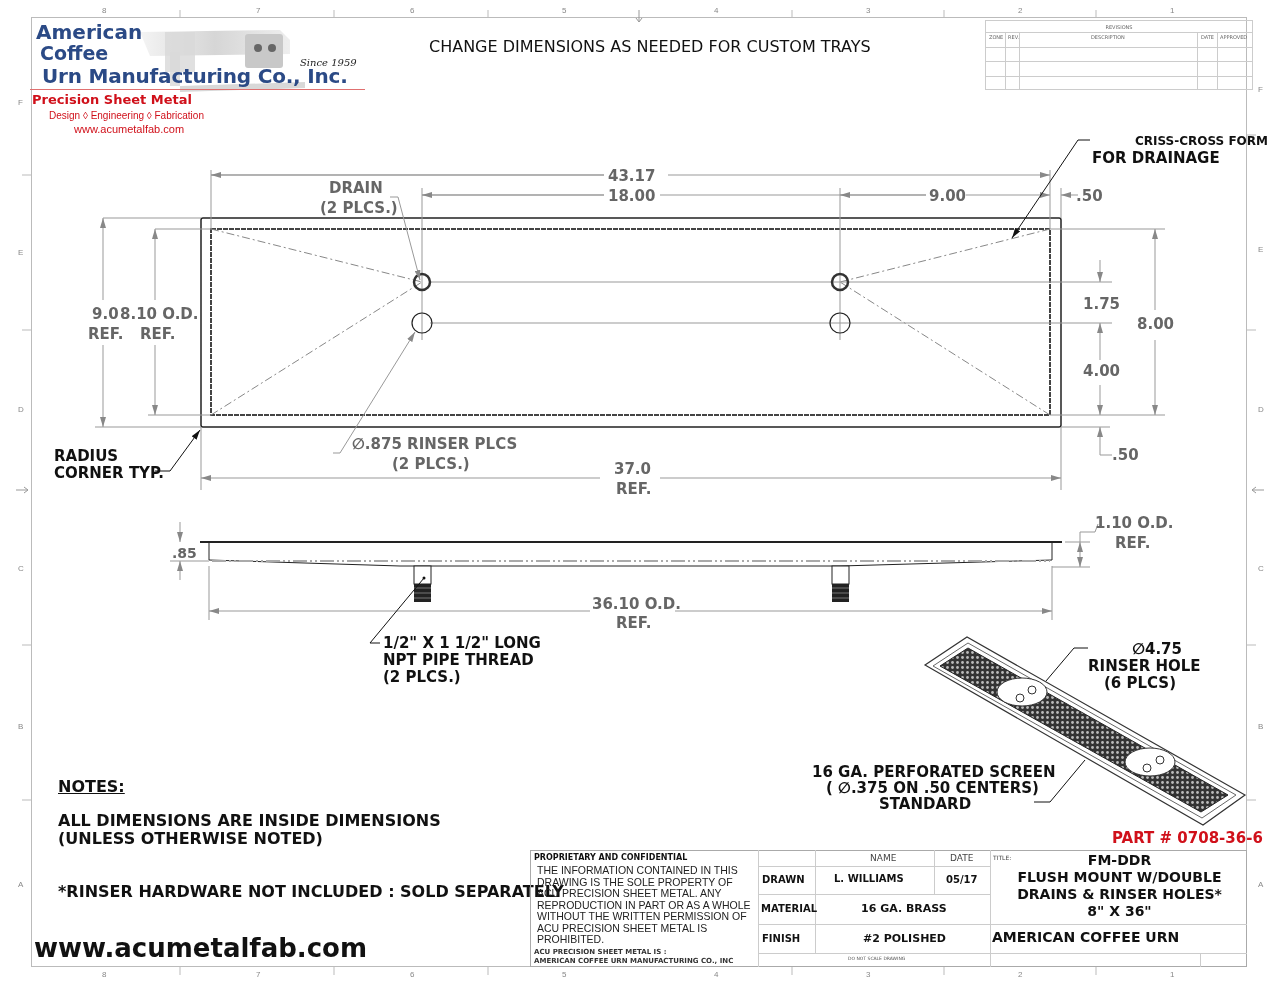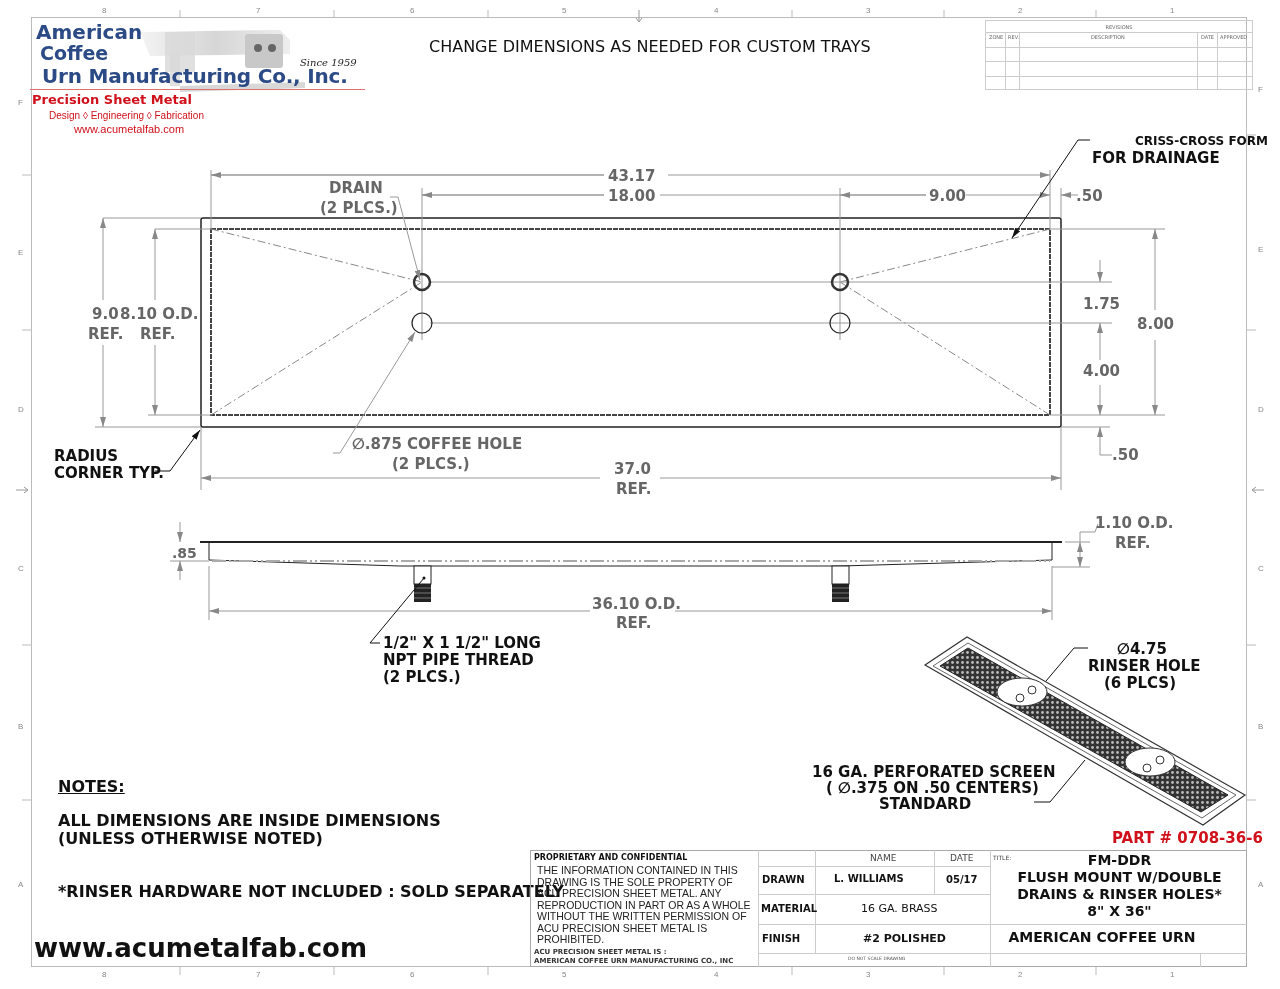--- a/index.html
+++ b/index.html
@@ -272,37 +272,37 @@
 <div class="note" style="left:1135px;top:133px;font-size:12px">CRISS-CROSS FORM</div>
 <div class="note" style="left:1092px;top:150px;font-size:15px">FOR DRAINAGE</div>
 <div class="dimtxt" style="left:1083px;top:294px">1.75</div>
 <div class="dimtxt" style="left:1083px;top:361px">4.00</div>
 <div class="dimtxt" style="left:1137px;top:314px">8.00</div>
 <div class="dimtxt" style="left:1112px;top:445px">.50</div>
 <div class="dimtxt" style="left:92px;top:304px">9.0</div>
 <div class="dimtxt" style="left:88px;top:324px">REF.</div>
 <div class="dimtxt" style="left:120px;top:304px">8.10 O.D.</div>
 <div class="dimtxt" style="left:140px;top:324px">REF.</div>
-<div class="dimtxt" style="left:352px;top:434px">∅.875 COFFEE HOLE</div>
+<div class="dimtxt" style="left:352px;top:434px">∅.875 RINSER PLCS</div>
 <div class="dimtxt" style="left:392px;top:454px">(2 PLCS.)</div>
 <div class="note" style="left:54px;top:448px">RADIUS</div>
 <div class="note" style="left:54px;top:465px">CORNER TYP.</div>
 <div class="dimtxt" style="left:614px;top:459px">37.0</div>
 <div class="dimtxt" style="left:616px;top:479px">REF.</div>
 
 <div class="dimtxt" style="left:172px;top:543px;font-size:14px">.85</div>
 <div class="dimtxt" style="left:1095px;top:513px">1.10 O.D.</div>
 <div class="dimtxt" style="left:1115px;top:533px">REF.</div>
 <div class="dimtxt" style="left:592px;top:594px">36.10 O.D.</div>
 <div class="dimtxt" style="left:616px;top:613px">REF.</div>
 <div class="note" style="left:383px;top:635px">1/2" X 1 1/2" LONG</div>
 <div class="note" style="left:383px;top:652px">NPT PIPE THREAD</div>
 <div class="note" style="left:383px;top:669px">(2 PLCS.)</div>
 
-<div class="note" style="left:1102px;top:641px;width:80px;text-align:center">∅4.75</div>
+<div class="note" style="left:1102px;top:641px;width:80px;text-align:right">∅4.75</div>
 <div class="note" style="left:1088px;top:658px">RINSER HOLE</div>
 <div class="note" style="left:1104px;top:675px">(6 PLCS)</div>
 <div class="note" style="left:812px;top:764px">16 GA. PERFORATED SCREEN</div>
 <div class="note" style="left:826px;top:780px">( ∅.375 ON .50 CENTERS)</div>
 <div class="note" style="left:879px;top:796px">STANDARD</div>
 
 <div class="note" style="left:58px;top:778px;font-size:16px;text-decoration:underline">NOTES:</div>
 <div class="note" style="left:58px;top:812px;font-size:16px">ALL DIMENSIONS ARE INSIDE DIMENSIONS</div>
 <div class="note" style="left:58px;top:830px;font-size:16px">(UNLESS OTHERWISE NOTED)</div>
 <div class="note" style="left:58px;top:883px;font-size:16px">*RINSER HARDWARE NOT INCLUDED : SOLD SEPARATELY</div>
@@ -324,27 +324,27 @@
 <div class="abs" style="left:758px;top:953px;width:489px;height:1px;background:#ccc"></div>
 <div class="abs" style="left:815px;top:850px;width:1px;height:103px;background:#ccc"></div>
 <div class="abs" style="left:934px;top:850px;width:1px;height:44px;background:#ccc"></div>
 <div class="abs" style="left:990px;top:850px;width:1px;height:117px;background:#ccc"></div>
 <div class="abs" style="left:870px;top:853px;font-size:9px;color:#444">NAME</div>
 <div class="abs" style="left:950px;top:853px;font-size:9px;color:#444">DATE</div>
 <div class="abs" style="left:762px;top:874px;font-size:10px;font-weight:bold">DRAWN</div>
 <div class="abs" style="left:834px;top:873px;font-size:10px;font-weight:bold">L. WILLIAMS</div>
 <div class="abs" style="left:946px;top:874px;font-size:10px;font-weight:bold">05/17</div>
 <div class="abs" style="left:761px;top:903px;font-size:10px;font-weight:bold">MATERIAL</div>
-<div class="abs" style="left:861px;top:902px;font-size:11px;font-weight:normal">16 GA. BRASS</div>
+<div class="abs" style="left:861px;top:902px;font-size:11px;font-weight:bold">16 GA. BRASS</div>
 <div class="abs" style="left:762px;top:933px;font-size:10px;font-weight:bold">FINISH</div>
 <div class="abs" style="left:863px;top:932px;font-size:11px;font-weight:bold">#2 POLISHED</div>
 <div class="abs" style="left:848px;top:956px;font-size:4.5px;color:#555">DO NOT SCALE DRAWING</div>
 
 <div class="abs" style="left:993px;top:854px;font-size:6px;color:#444">TITLE:</div>
 <div class="abs" style="left:992px;top:852px;width:255px;text-align:center;font-size:14px;font-weight:bold;line-height:17px">
   <div>FM-DDR</div>
   <div>FLUSH MOUNT W/DOUBLE</div>
   <div>DRAINS &amp; RINSER HOLES*</div>
   <div>8" X 36"</div>
 </div>
 <div class="abs" style="left:990px;top:924px;width:257px;height:1px;background:#ccc"></div>
-<div class="abs" style="left:992px;top:929px;width:220px;text-align:center;font-size:14px;font-weight:bold">AMERICAN COFFEE URN</div>
+<div class="abs" style="left:992px;top:929px;width:220px;font-size:14px;font-weight:bold">AMERICAN COFFEE URN</div>
 <div class="abs" style="left:1200px;top:953px;width:1px;height:14px;background:#ccc"></div>
 
 </body></html>

